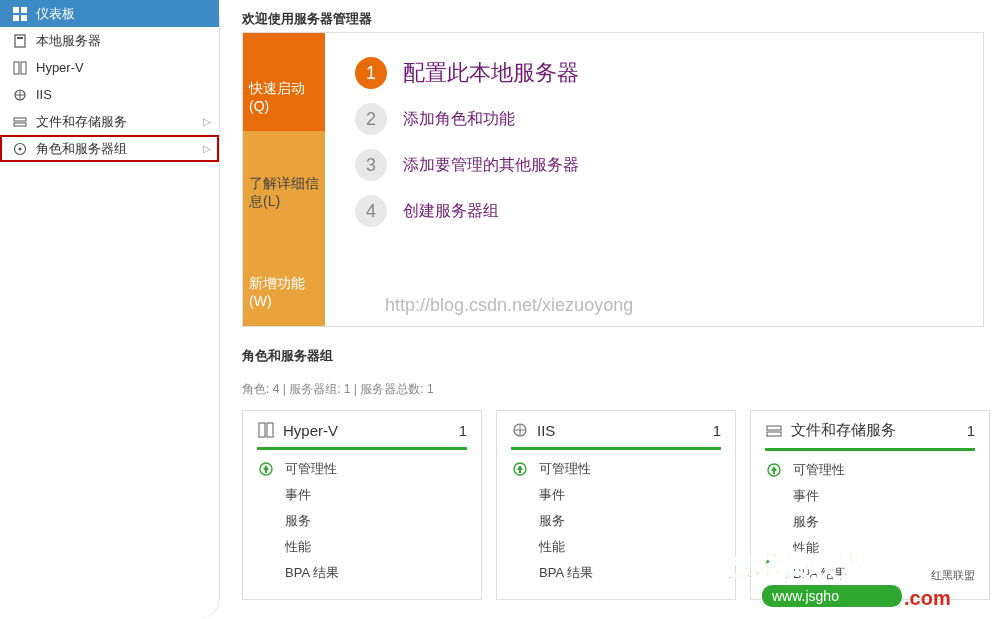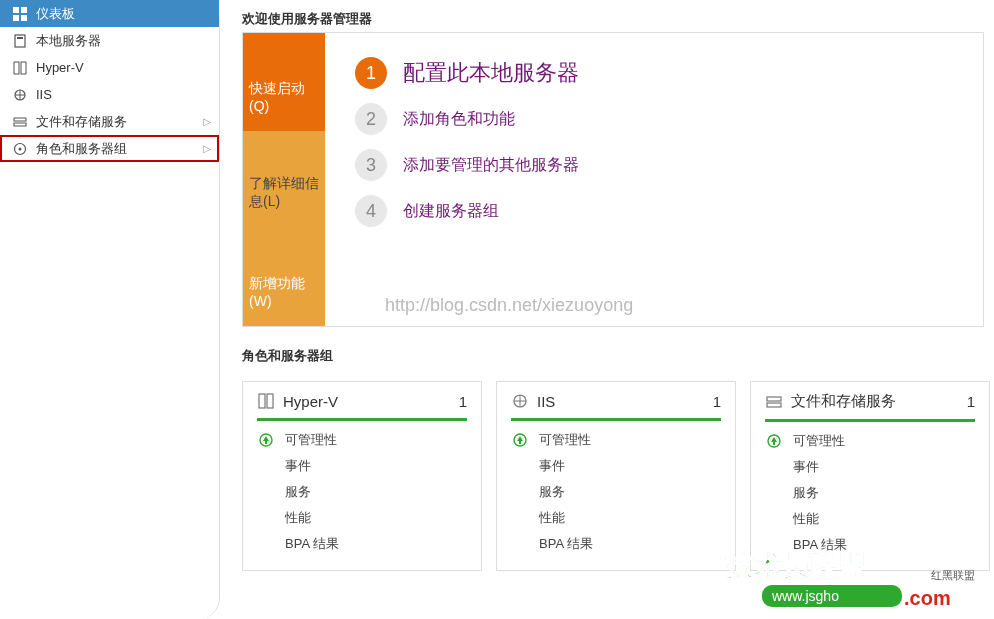--- a/index.html
+++ b/index.html
@@ -148,20 +148,21 @@
         </div>
         <div class="wb-row">
           <div class="wb-num sec">4</div>
           <div class="wb-text small">创建服务器组</div>
         </div>
         <div class="wb-url">http://blog.csdn.net/xiezuoyong</div>
       </div>
     </div>
 
     <div class="section-title">角色和服务器组</div>
+    <div class="section-sub">角色: 4 | 服务器组: 1 | 服务器总数: 1</div>
 
     <div class="tiles">
 
       <div class="tile">
         <div class="tile-head">
           <span class="tic">
             <svg width="16" height="16" viewBox="0 0 16 16">
                 <rect x="1" y="1" width="6" height="14" fill="none" stroke="#777" stroke-width="1.2"></rect>
                 <rect x="9" y="1" width="6" height="14" fill="none" stroke="#777" stroke-width="1.2"></rect>
               </svg>

